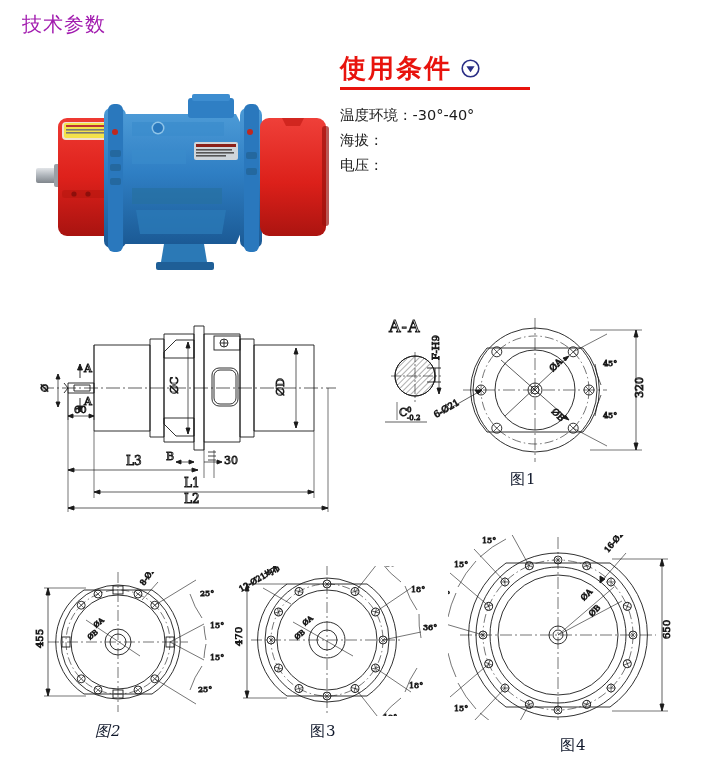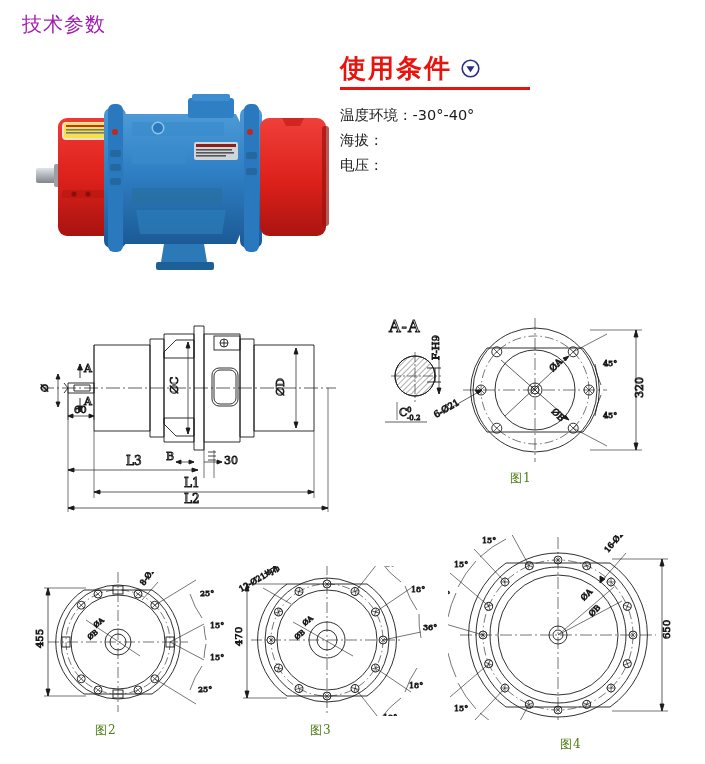--- a/index.html
+++ b/index.html
@@ -43,21 +43,21 @@
   }
   .spec-row .lbl{}
   .spec-row .val{}
   .spec-row .gap{display:inline-block;width:26px;}
 
   
   .dwg{position:absolute;}
   .dwg svg{display:block;}
   .cap{
     position:absolute;font-family:"DejaVu Serif",serif;
-    font-size:12px;color:#4d7c0f;letter-spacing:1px;
+    font-size:15px;color:#0f172a;letter-spacing:1px;
   }
 </style>
 </head>
 <body>
 
 <div class="page">
 
   <div class="page-title">技术参数</div>
 
   <div class="photo">
@@ -463,21 +463,21 @@
       <text x="114" y="14" font-size="8" transform="rotate(-55 114 14)">8-Ø21</text>
 
       <line x1="18" y1="16" x2="18" y2="124" stroke-width="0.7"></line>
       <path d="M18 16 L16 23 L20 23 Z" fill="#1a1a1a"></path>
       <path d="M18 124 L16 117 L20 117 Z" fill="#1a1a1a"></path>
       <text x="13" y="76" font-size="10" transform="rotate(-90 13 76)">455</text>
       <line x1="14" y1="16" x2="56" y2="16" stroke-width="0.6"></line>
       <line x1="14" y1="124" x2="56" y2="124" stroke-width="0.6"></line>
     </svg>
   </div>
-  <div class="cap" style="left:95px;top:722px;">图2</div>
+  <div class="cap" style="left:95px;top:722px;font-style:italic;">图2</div>
 
   <div class="dwg" style="left:235px;top:566px;">
     <svg width="205" height="150" viewBox="0 0 205 150" stroke="#1a1a1a" fill="none" stroke-width="0.9" font-family="DejaVu Serif, serif" font-size="8">
       <g transform="translate(92,74)">
         <path d="M-40 -56 A68 68 0 0 0 -40 56 L40 56 A68 68 0 0 0 40 -56 Z"></path>
         <circle cx="0" cy="0" r="62"></circle>
         <circle cx="0" cy="0" r="56" stroke-dasharray="8,3,1.5,3" stroke-width="0.6"></circle>
         <circle cx="0" cy="0" r="50"></circle>
         <circle cx="0" cy="0" r="18"></circle>
         <circle cx="0" cy="0" r="10"></circle>

